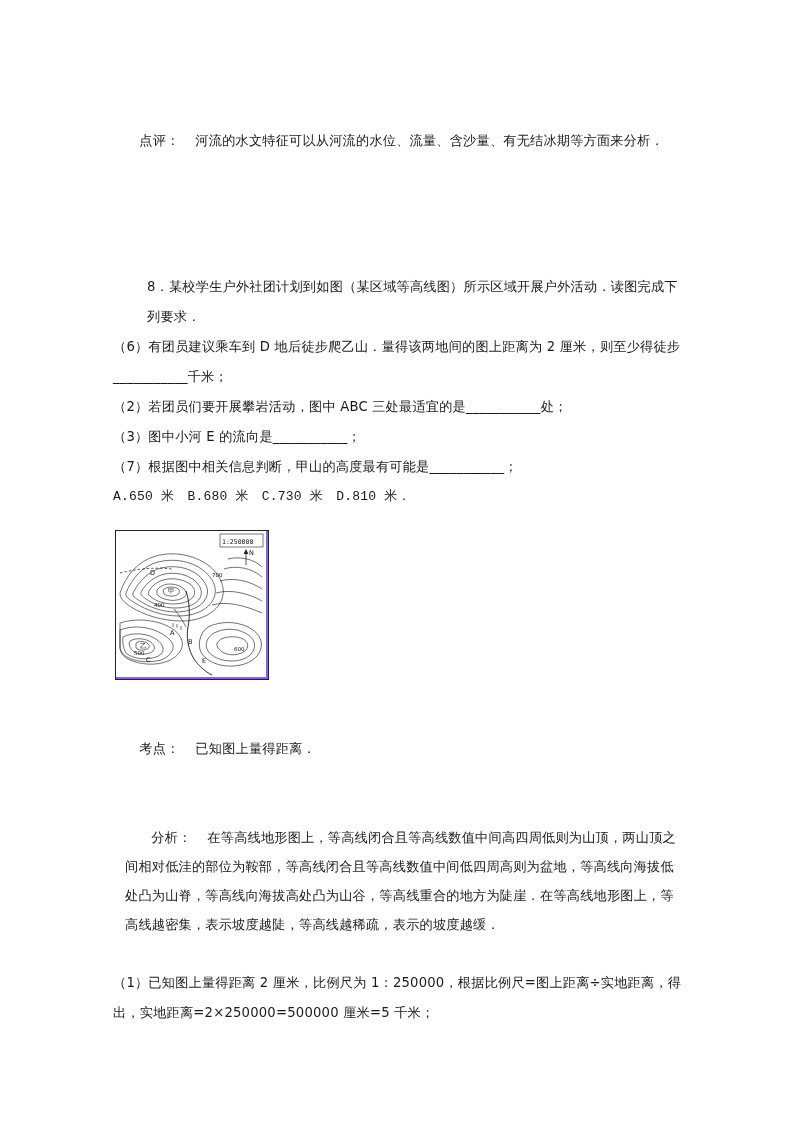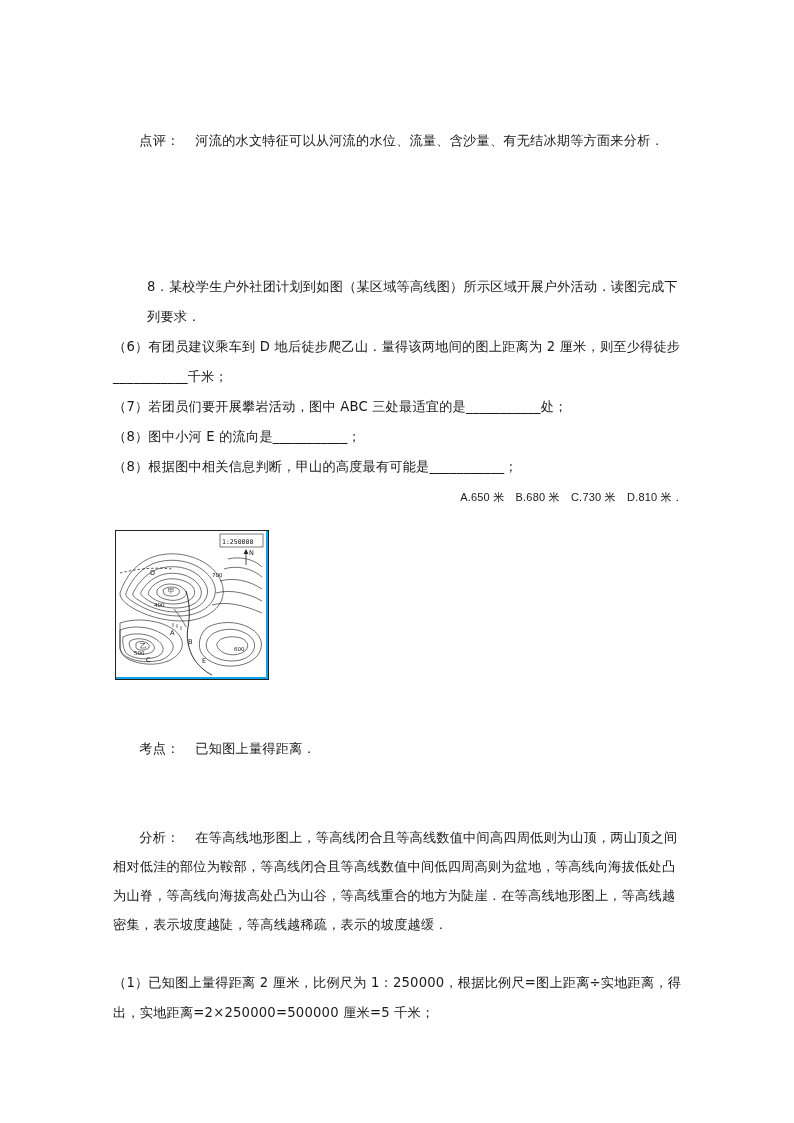--- a/index.html
+++ b/index.html
@@ -36,63 +36,62 @@
   .gap-lg { height: 86px; }
   .label-inline {
     display: inline-block;
     min-width: 56px;
   }
   .hang {
     padding-left: 0;
     margin-left: 34px;
   }
   .mono {
-    font-family: Liberation Sans, sans-serif;
-    font-size: 11px;
-    text-align: right;
+    font-family: Liberation Mono, monospace;
+    font-size: 13px;
   }
   .figure {
     position: relative;
     margin: 12px 0 0 0;
     width: 152px;
     height: 148px;
     border: 1px solid #222;
-    background: #0ea5e9;
+    background: #8b5cf6;
   }
   .figure svg { display: block; }
   .fig-wrap {
     padding-left: 2px;
     padding-top: 6px;
     padding-bottom: 24px;
   }
   .section-title {
     font-size: 13.2px;
     line-height: 30px;
   }
-  .tight { line-height: 29px; }
+  .tight { line-height: 29px; margin-left: 12px; }
 </style>
 </head>
 <body>
 
 <div class="page">
   <div class="content">
 
     <div class="line">
       <span class="label-inline">点评：</span><span>河流的水文特征可以从河流的水位、流量、含沙量、有无结冰期等方面来分析．</span>
     </div>
 
     <div class="gap-lg"></div>
 
 
     <div class="line hang"><span>8．</span><span>某校学生户外社团计划到如图（某区域等高线图）所示区域开展户外活动．读图完成下列要求．</span></div>
 
     <div class="line">（6）有团员建议乘车到 D 地后徒步爬乙山．量得该两地间的图上距离为 2 厘米，则至少得徒步___________千米；</div>
-    <div class="line">（7）若团员们要开展攀岩活动，图中 ABC 三处最适宜的是___________处；</div>
-    <div class="line">（8）图中小河 E 的流向是___________；</div>
-    <div class="line">（8）根据图中相关信息判断，甲山的高度最有可能是___________；</div>
+    <div class="line">（2）若团员们要开展攀岩活动，图中 ABC 三处最适宜的是___________处；</div>
+    <div class="line">（3）图中小河 E 的流向是___________；</div>
+    <div class="line">（7）根据图中相关信息判断，甲山的高度最有可能是___________；</div>
     <div class="line mono">A.650 米　B.680 米　C.730 米　D.810 米．</div>
 
     <div class="fig-wrap">
       <div class="figure">
         <svg width="150" height="146" viewBox="0 0 150 146" xmlns="http://www.w3.org/2000/svg">
           <rect x="0" y="0" width="150" height="146" fill="#ffffff"></rect>
 
           <g>
             <rect x="104" y="3" width="43" height="13" fill="#ffffff" stroke="#222" stroke-width="0.6"></rect>
             <text x="106" y="12.5" font-family="DejaVu Sans Mono, monospace" font-size="6.5" fill="#111">1:250000</text>

